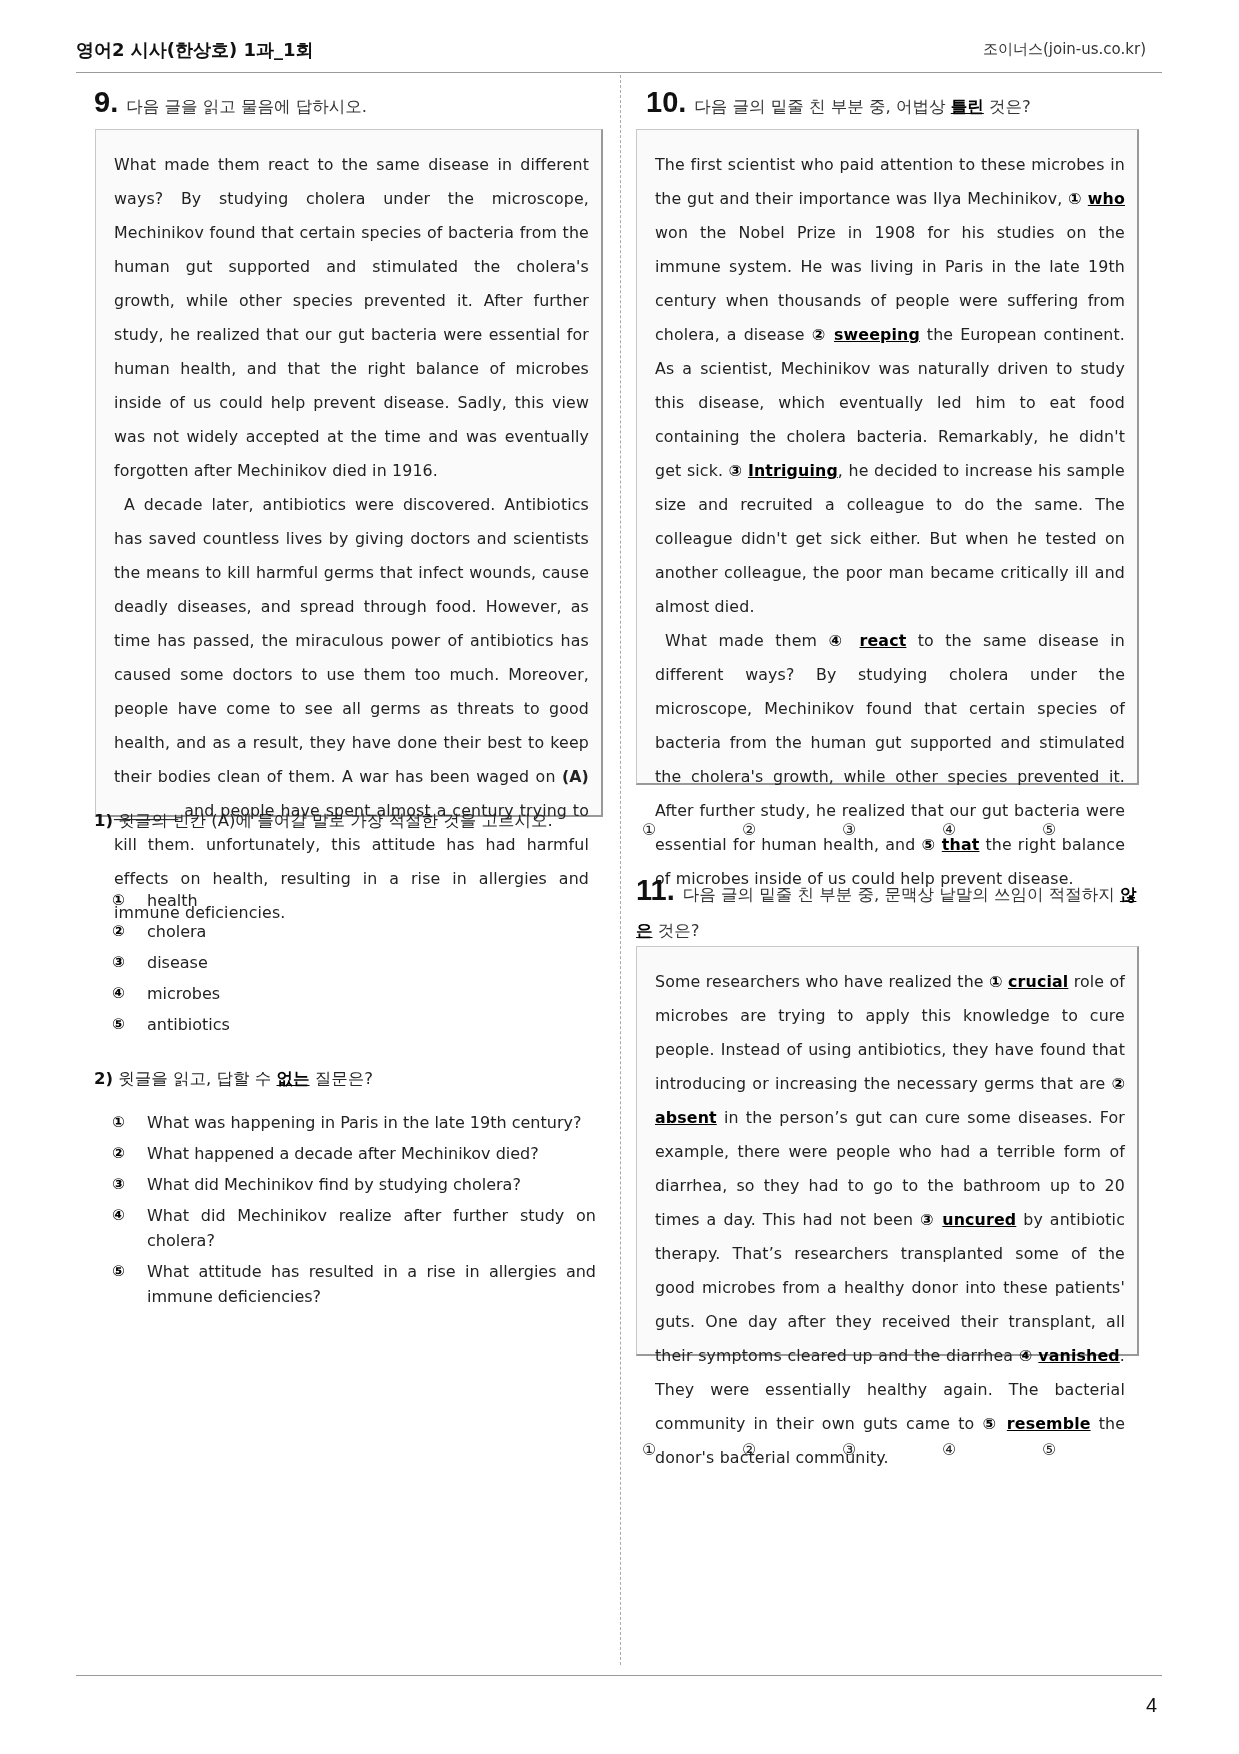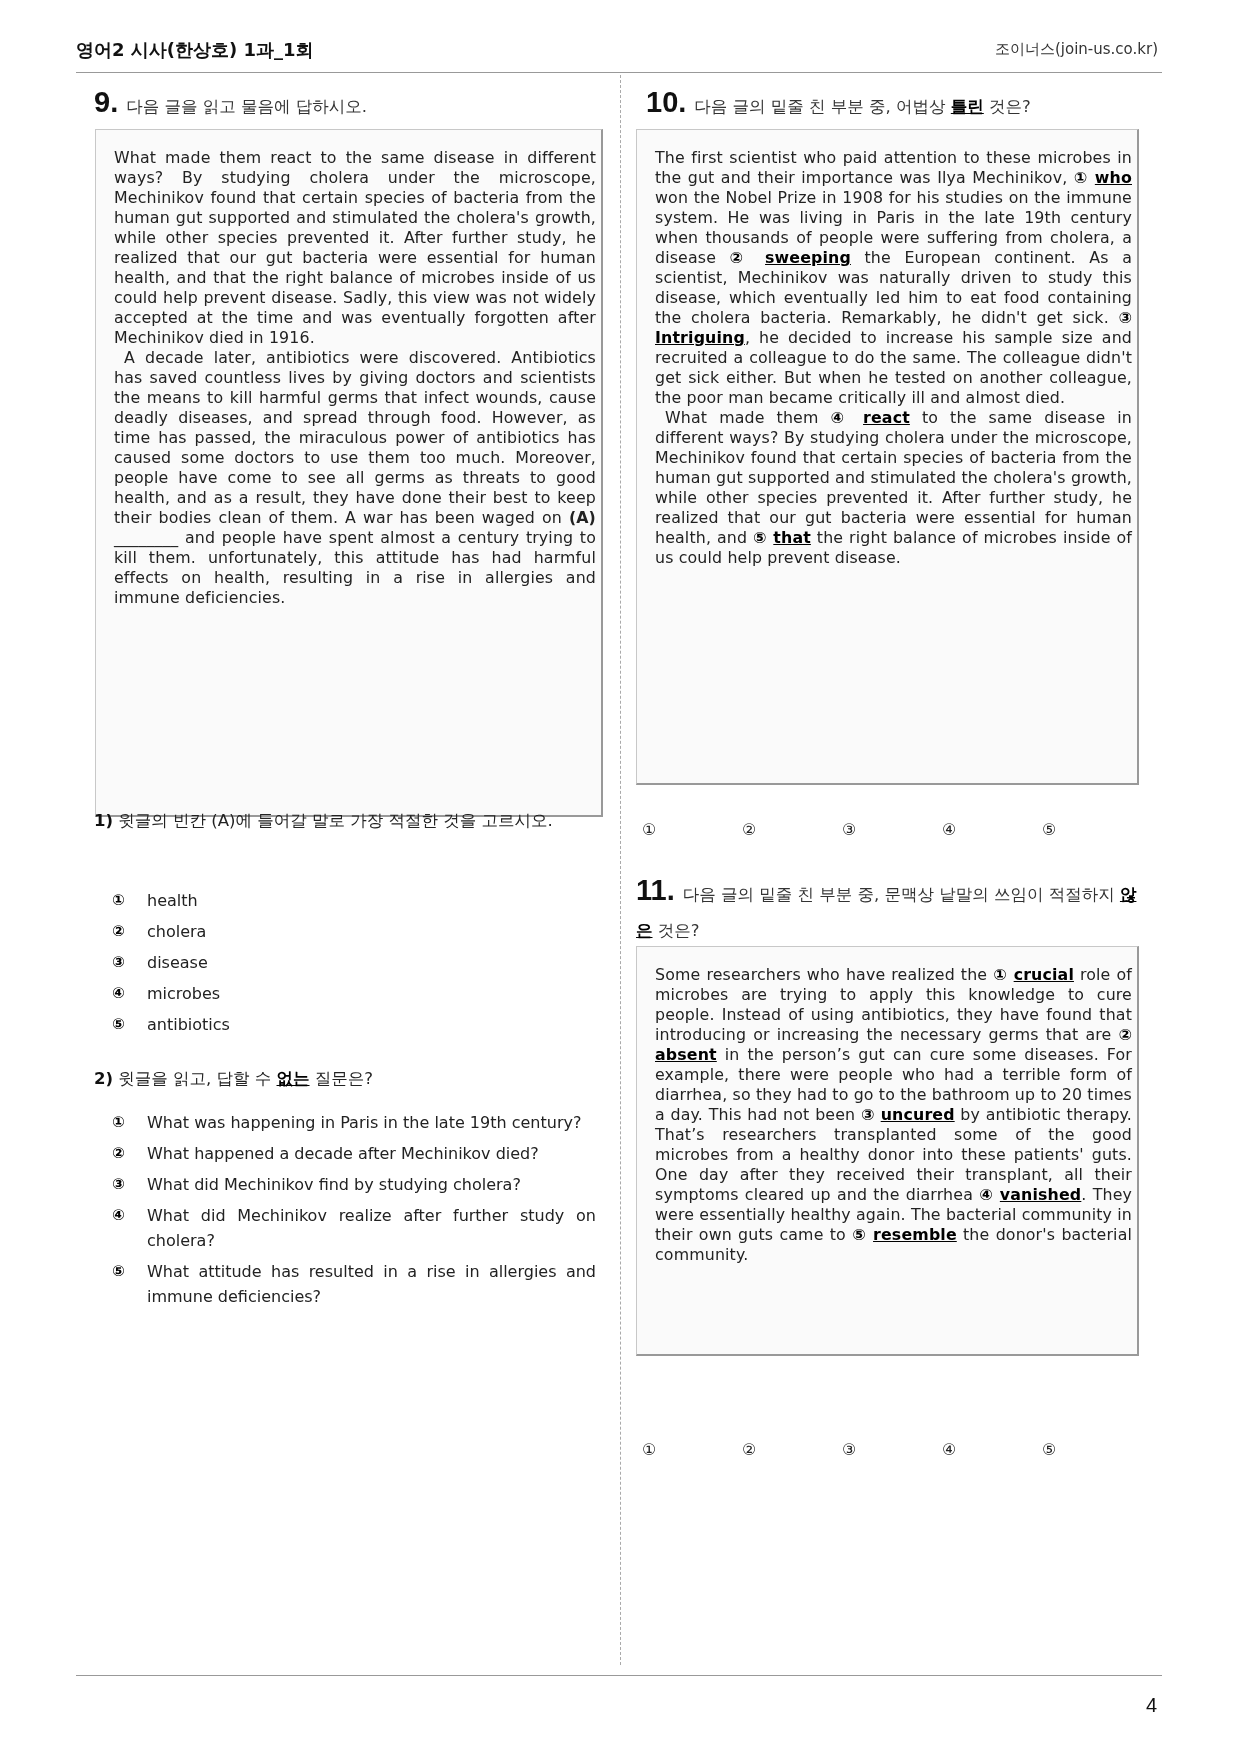--- a/index.html
+++ b/index.html
@@ -1,28 +1,28 @@
 <!DOCTYPE html>
 <html><head>
 <meta charset="utf-8">
 <style>
   html, body { margin: 0; padding: 0; background: #ffffff; }
   body { width: 1239px; height: 1754px; position: relative; font-family: "DejaVu Sans", "Liberation Sans", sans-serif; color: #1a1a1a; overflow: hidden; }
   .header { position: absolute; left: 76px; top: 38px; width: 1086px; height: 34px; border-bottom: 1.5px solid #999; }
   .header .title { position: absolute; left: 0; top: 0; font-size: 18px; font-weight: bold; color: #111; }
-  .header .site { position: absolute; right: 4px; top: 2px; font-size: 15px; color: #333; }
+  .header .site { position: absolute; right: 16px; top: 2px; font-size: 15px; color: #333; }
   .col-divider { position: absolute; left: 620px; top: 75px; height: 1590px; border-left: 1px dashed #aaa; }
   .footer-line { position: absolute; left: 76px; top: 1675px; width: 1086px; border-top: 1.5px solid #999; }
   .page-num { position: absolute; left: 1146px; top: 1694px; font-size: 20px; font-family: "Liberation Sans", sans-serif; color: #111; }
 
   .qhead { position: absolute; font-size: 16.5px; color: #333; line-height: 36px; }
   .qnum { font-family: "Liberation Sans", sans-serif; font-weight: bold; font-size: 29px; color: #111; margin-right: 8px; }
   .qhead b.ul, .subq b.ul { text-decoration: underline; font-weight: bold; color: #000; }
 
-  .passage { position: absolute; background: #fafafa; border: 1px solid #c8c8c8; border-right: 2.5px solid #999; border-bottom: 2.5px solid #999; box-sizing: border-box; padding: 18px 5px 10px 18px; font-size: 15.8px; line-height: 20px; text-align: justify; color: #222; letter-spacing: 0.15px; }
+  .passage { position: absolute; background: #fafafa; border: 1px solid #c8c8c8; border-right: 2.5px solid #999; border-bottom: 2.5px solid #999; box-sizing: border-box; padding: 18px 12px 10px 18px; font-size: 15.8px; line-height: 34px; text-align: justify; color: #222; letter-spacing: 0.15px; }
   .passage p { margin: 0; }
   .passage .indent { text-indent: 10px; }
   .mark { font-weight: bold; text-decoration: underline; color: #000; }
   .circ { font-weight: bold; color: #000; }
 
   .subq { position: absolute; font-size: 16.5px; color: #222; }
   .subq .sn { font-weight: bold; color: #111; }
   .opts { position: absolute; margin: 0; padding: 0; list-style: none; }
   .opts li { display: flex; font-size: 16px; line-height: 25px; margin-bottom: 6px; color: #222; text-align: justify; }
   .opts .onum { width: 35px; flex: none; font-weight: bold; color: #000; font-size: 15px; }

